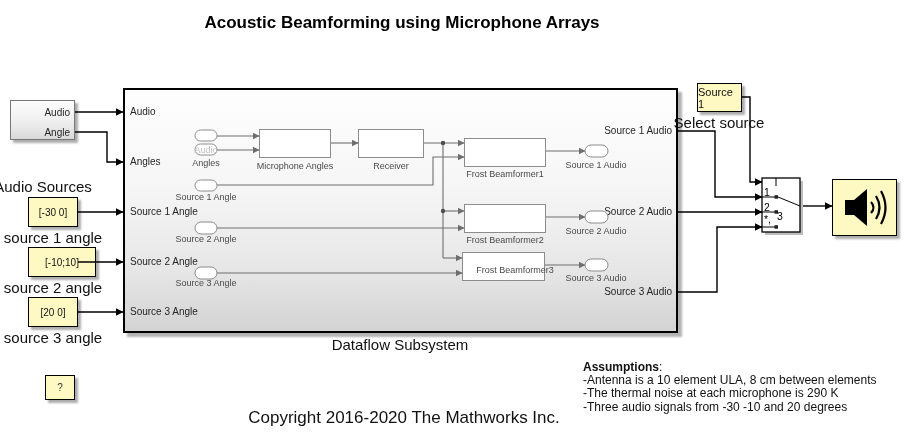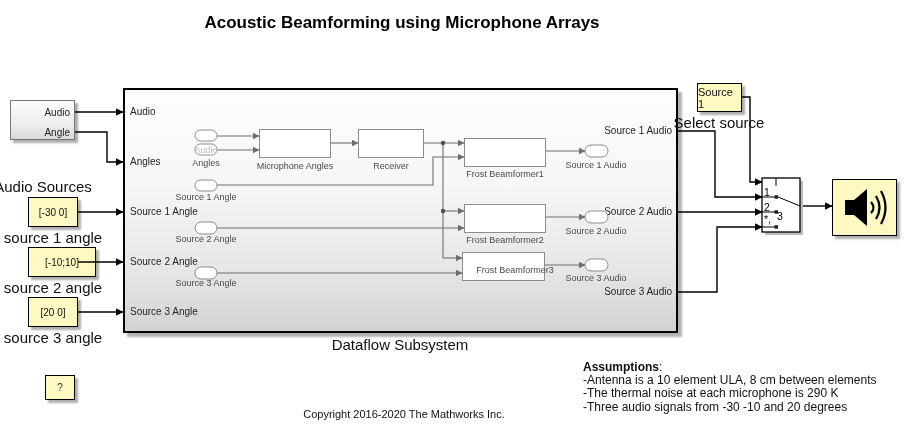--- a/index.html
+++ b/index.html
@@ -103,21 +103,21 @@
   </div>
 
   <div class="blk help" style="left:45px;top:375px;width:30px;height:25px;">?</div>
 
   <div class="assume">
     <div><b>Assumptions</b><span>:</span></div>
     <div>-Antenna is a 10 element ULA, 8 cm between elements</div>
     <div>-The thermal noise at each microphone is 290 K</div>
     <div>-Three audio signals from -30 -10 and 20 degrees</div>
   </div>
-  <div class="lbl" style="left:404px;top:408px;font-size:11px;">Copyright 2016-2020 The Mathworks Inc.</div>
+  <div class="lbl" style="left:404px;top:408px;font-size:17px;">Copyright 2016-2020 The Mathworks Inc.</div>
 
   <svg class="wires" width="907" height="434" viewBox="0 0 907 434">
     <defs>
       <marker id="ab" markerUnits="userSpaceOnUse" markerWidth="8" markerHeight="8" refX="7.5" refY="4" orient="auto">
         <path d="M0,0 L8,4 L0,8 z" fill="#000"></path>
       </marker>
       <marker id="ag" markerUnits="userSpaceOnUse" markerWidth="7" markerHeight="7" refX="6.5" refY="3.5" orient="auto">
         <path d="M0,0 L7,3.5 L0,7 z" fill="#6e6e6e"></path>
       </marker>
     </defs>

